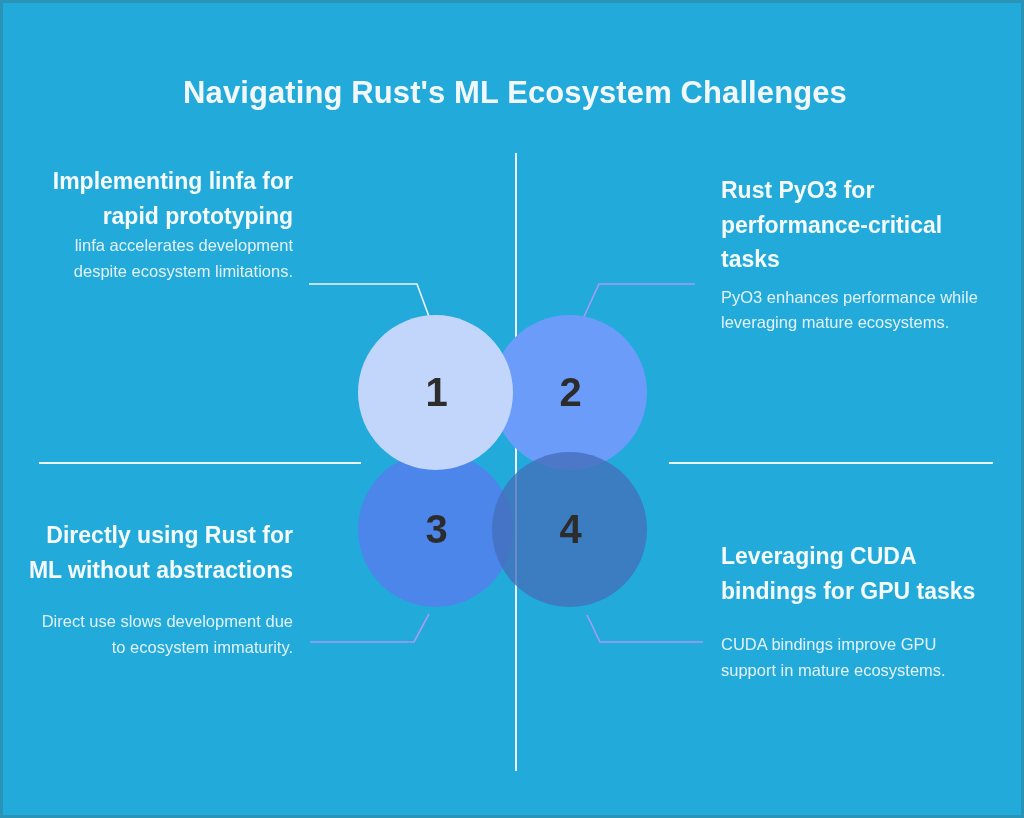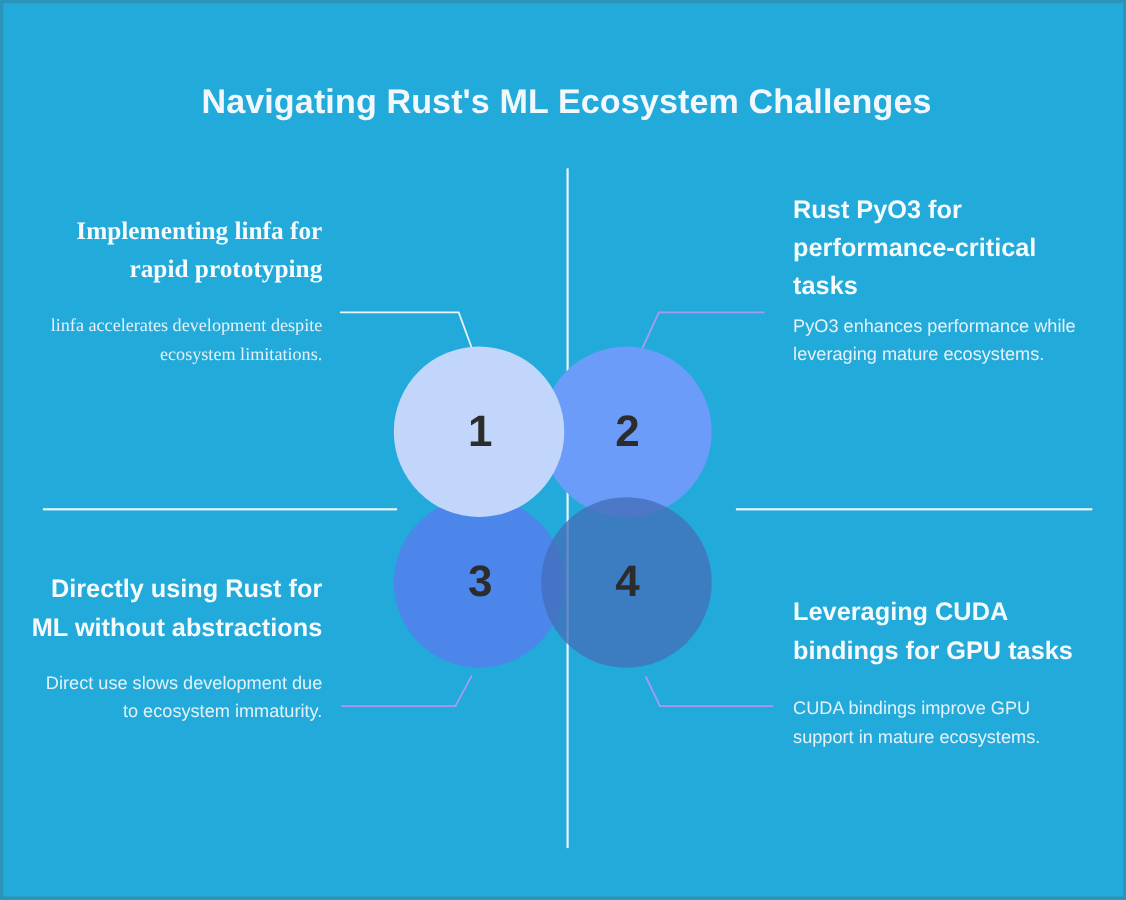--- a/index.html
+++ b/index.html
@@ -73,22 +73,22 @@
   }
   .q-body {
     font-size: 16.5px;
     color: #e3f1f8;
     line-height: 1.56;
     margin: 0;
   }
   .align-right { text-align: right; }
   .align-left  { text-align: left; }
 
-  #quadrant-top-left   { left: 22px;  top: 190px; font-family: Liberation Serif, serif; }
-  #quadrant-top-left .q-body   { margin-top: 21px; }
+  #quadrant-top-left   { left: 22px;  top: 161px; }
+  #quadrant-top-left .q-body   { }
   #quadrant-top-right  { left: 718px; top: 170px; }
   #quadrant-top-right .q-body  { margin-top: 8px; }
   #quadrant-bottom-left { left: 22px;  top: 515px; }
   #quadrant-bottom-left .q-body { margin-top: 22px; }
   #quadrant-bottom-right { left: 718px; top: 536px; }
   #quadrant-bottom-right .q-body { margin-top: 24px; }
 
   
   #connectors {
     position: absolute;

